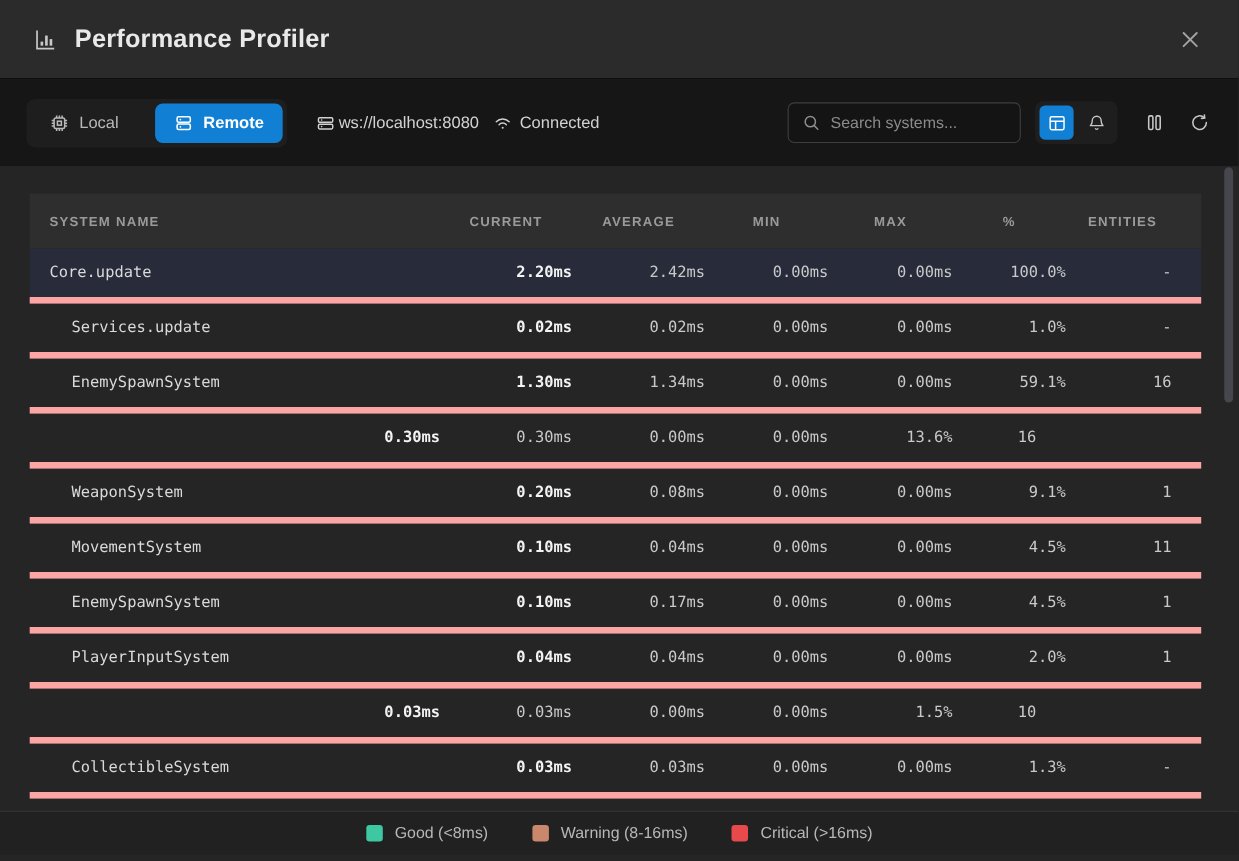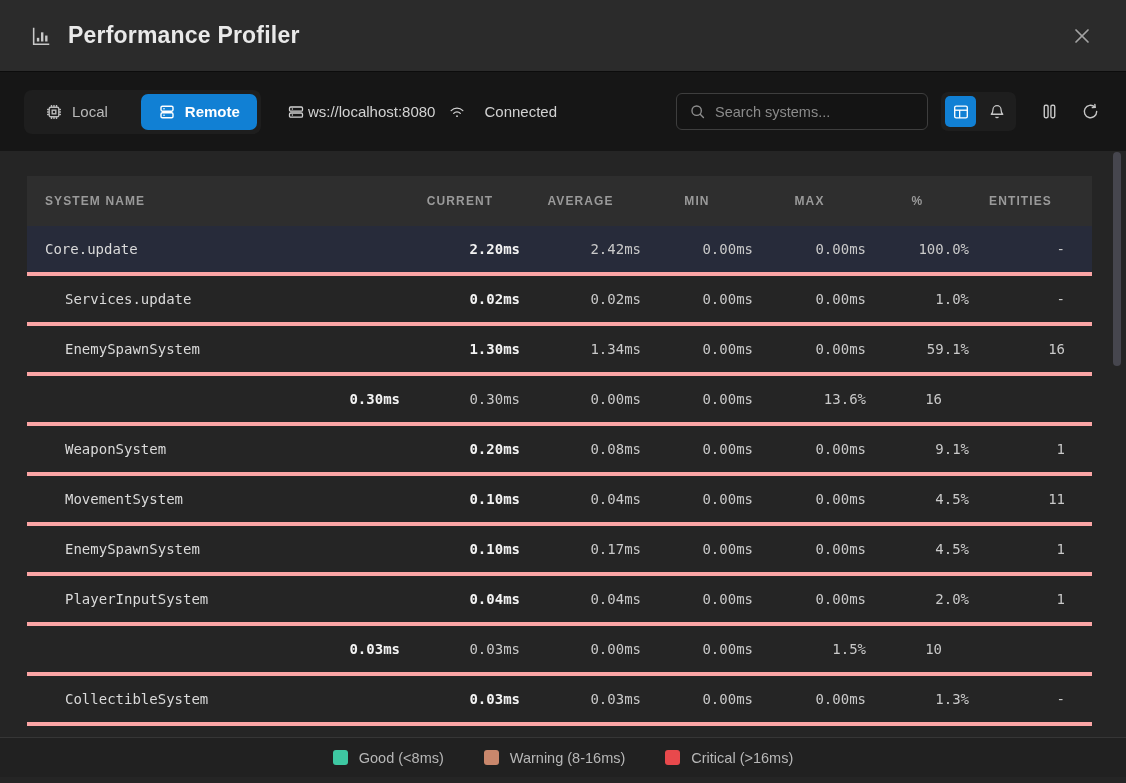--- a/index.html
+++ b/index.html
@@ -74,27 +74,27 @@
     display: flex;
     align-items: center;
     gap: 3px;
     color: #d2d2d2;
     font-size: 15px;
   }
   .conn-status {
     margin-left: 13px;
     display: flex;
     align-items: center;
-    gap: 18px;
+    gap: 6px;
     color: #d2d2d2;
     font-size: 15px;
   }
   .search-box {
     margin-left: auto;
-    width: 252px;
+    width: 212px;
     height: 37px;
     background: #141414;
     border: 1px solid #3e3e3e;
     border-radius: 6px;
     display: flex;
     align-items: center;
     padding: 0 12px;
     gap: 9px;
   }
   .search-box input {
@@ -150,21 +150,21 @@
     color: #9a9a9a;
     font-size: 12px;
     font-weight: 700;
     letter-spacing: 1.1px;
   }
   .thead .col { text-align: center; }
   .thead .col-name { text-align: left; padding-left: 18px; }
   .thead .col-entities { padding-right: 20px; }
   .trow {
     height: 50px;
-    border-bottom: 4px solid #fca5a5;
+    border-bottom: 6px solid #fca5a5;
     font-family: "DejaVu Sans Mono", monospace;
     font-size: 14px;
     color: #c9c9c9;
     cursor: default;
   }
   .trow .cell-name { color: #dadada; padding-left: 18px; text-align: left; }
   .trow.indent .cell-name { padding-left: 38px; }
   .trow .num { text-align: right; }
   .trow .cell-current { font-weight: bold; color: #f3f3f3; }
   .trow .cell-entities { padding-right: 27px; }

